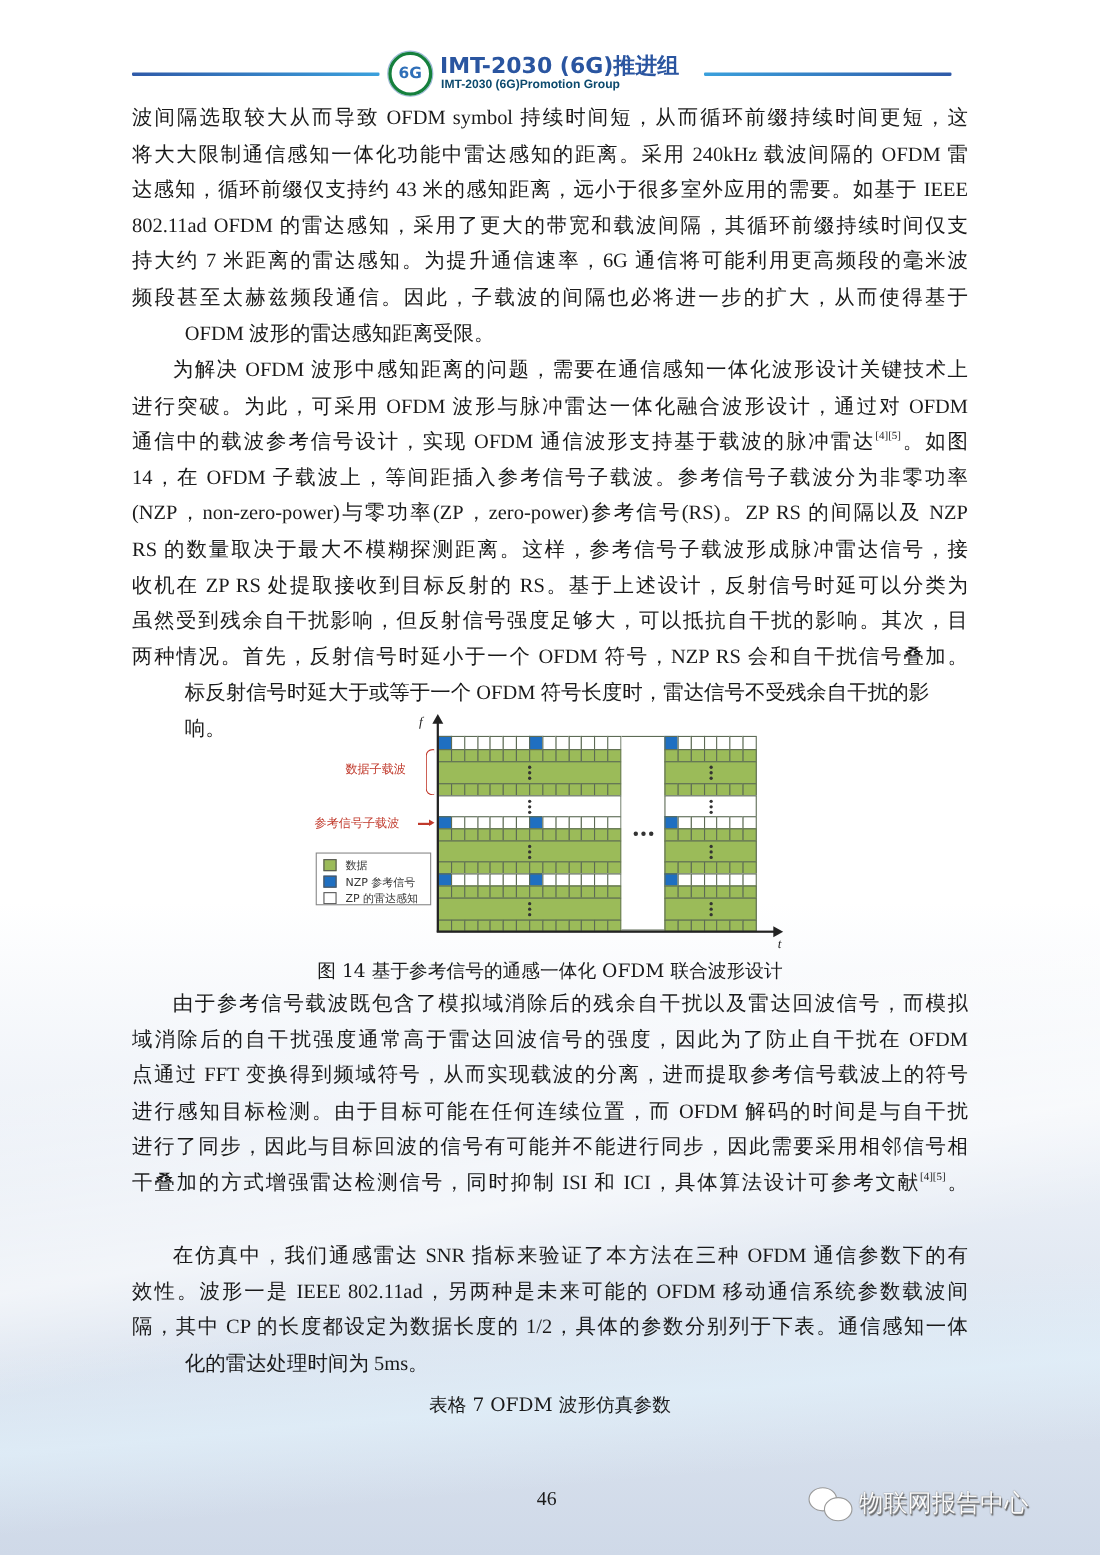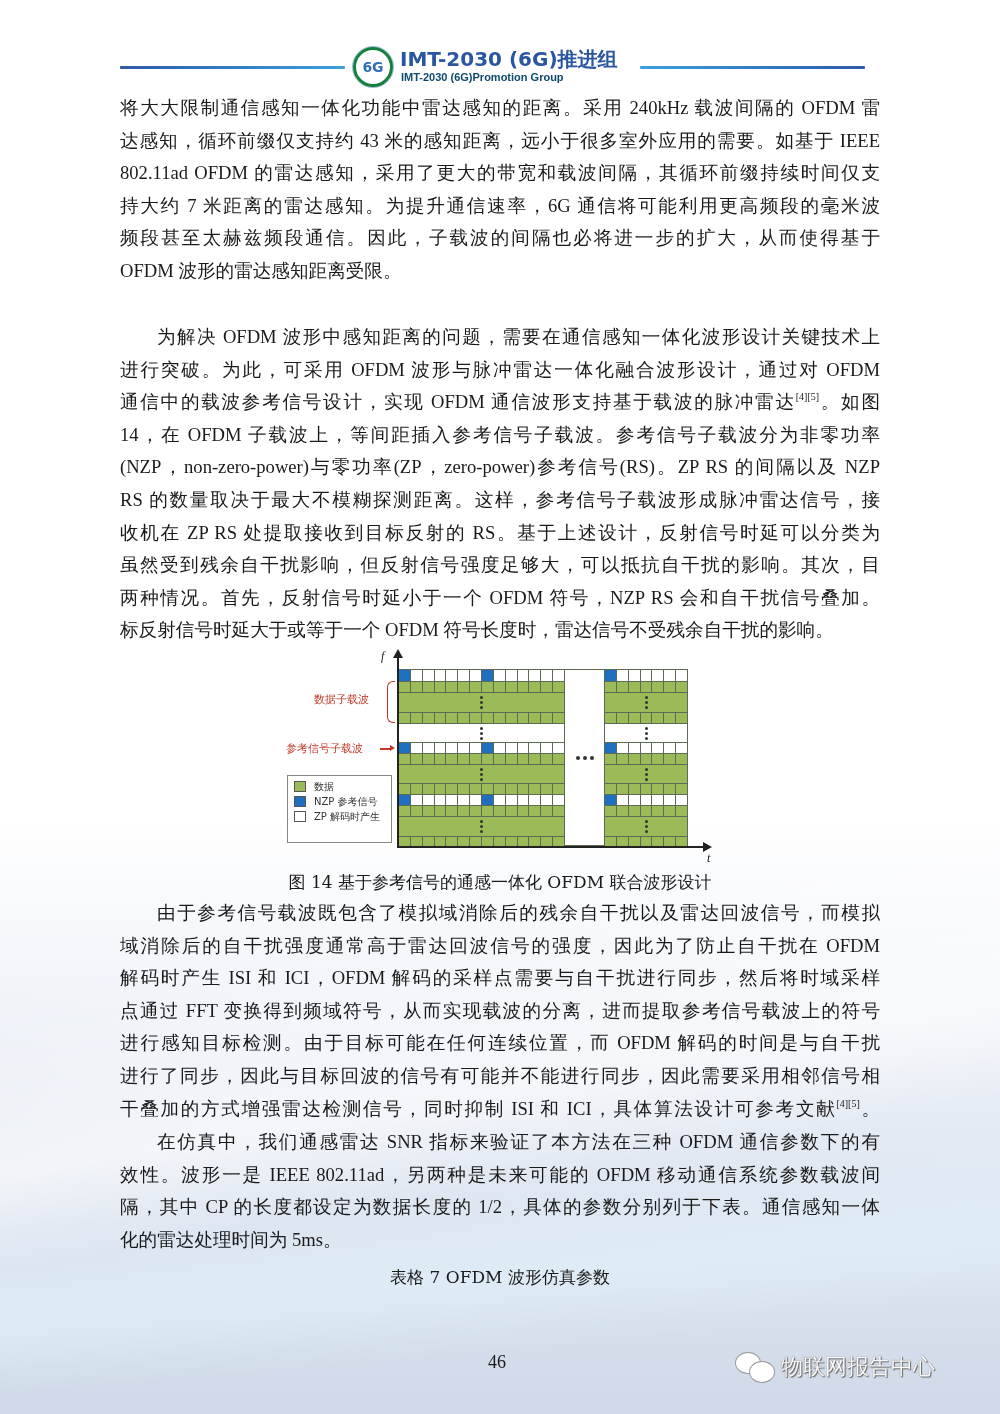--- a/index.html
+++ b/index.html
@@ -29,21 +29,21 @@
     .org-sub {
       position: absolute; left: 401px; top: 71px;
       font-family: Liberation Sans, sans-serif; font-weight: bold; font-size: 11px; color: #0c4a6e; white-space: nowrap;
     }
     
     .para {
       position: absolute; left: 120px; width: 760px;
       font-size: 18.6px; line-height: 32.6px; text-align: justify;
       text-align-last: justify;
     }
-    .para .last { display: block; text-align: left; text-align-last: left; }
+    .para .last { display: block; text-align: left; text-align-last: left; margin-left: 48px; }
     .para .line { display: block; }
     .indent { text-indent: 37px; }
     sup { font-size: 10px; line-height: 0; vertical-align: 8px; }
     
     .figure { position: absolute; left: 280px; top: 645px; width: 440px; height: 222px; }
     .axis-y { position: absolute; left: 117px; top: 10px; width: 1.5px; height: 192px; background: #222; }
     .axis-y-arrow { position: absolute; left: 113px; top: 4px; width: 0; height: 0; border-left: 5px solid transparent; border-right: 5px solid transparent; border-bottom: 9px solid #222; }
     .axis-x { position: absolute; left: 117px; top: 201px; width: 308px; height: 1.5px; background: #222; }
     .axis-x-arrow { position: absolute; left: 423px; top: 197px; width:0; height:0; border-top: 5px solid transparent; border-bottom: 5px solid transparent; border-left: 9px solid #222; }
     .axis-label { position: absolute; font-style: italic; font-size: 12px; color: #222; }
@@ -59,41 +59,42 @@
     .band.white { background: #fff; }
     .vdots { display: flex; flex-direction: column; gap: 2px; }
     .vdots i { display: block; width: 3px; height: 3px; border-radius: 50%; background: #333; }
     .gap-col { position: absolute; top: 24px; height: 177px; left: 285px; width: 39px; background: #fff; border-top: 1px solid #5d6b55; border-bottom: 1px solid #5d6b55; box-sizing: border-box; display:flex; align-items:center; justify-content:center; }
     .hdots { display: flex; gap: 3px; }
     .hdots i { display:block; width: 4px; height: 4px; border-radius: 50%; background: #333; }
     .fig-label { position: absolute; font-family: "DejaVu Sans", sans-serif; font-size: 11px; color: #c0392b; white-space: nowrap; }
     .brace { position: absolute; left: 107px; top: 36px; width: 7px; height: 40px; border: 1.2px solid #c0392b; border-right: none; border-radius: 6px 0 0 6px; }
     .red-arrow { position: absolute; left: 100px; top: 103px; width: 12px; height: 1.5px; background: #c0392b; }
     .red-arrow::after { content:""; position:absolute; right:-3px; top:-3px; border-top: 3.5px solid transparent; border-bottom: 3.5px solid transparent; border-left: 5px solid #c0392b; }
-    .legend { position: absolute; left: 7px; top: 130px; width: 105px; height: 68px; border: 1px solid #888; background: #fff; box-sizing: border-box; padding: 3px 6px; }
+    .legend { position: absolute; left: 7px; top: 130px; width: 105px; height: 48px; border: 1px solid #888; background: #fff; box-sizing: border-box; padding: 3px 6px; }
     .legend-item { display: flex; align-items: center; height: 15px; font-family: "DejaVu Sans", sans-serif; font-size: 10px; color: #333; }
     .swatch { width: 12px; height: 11px; border: 1px solid #555; box-sizing: border-box; margin-right: 8px; }
     .caption { position: absolute; left: 0; width: 1000px; text-align: center; font-family: "DejaVu Serif", serif; font-size: 17px; }
     .page-num { position: absolute; left: 488px; top: 1352px; font-size: 18px; }
     .watermark { position: absolute; left: 735px; top: 1352px; display: flex; align-items: center; font-family: "DejaVu Sans", sans-serif; font-size: 22px; color: #fafafa; text-shadow: 0 0 1px #555, 1px 1px 1px #666; }
     .wechat { position: relative; width: 40px; height: 30px; margin-right: 6px; }
     .bubble { position: absolute; border-radius: 50%; background: #fff; border: 1px solid #999; }
   </style>
 </head>
 <body>
 
 <div class="hline left"></div>
 <div class="hline right"></div>
 <div class="logo">
   <div class="logo-inner">6G</div>
 </div>
 <div class="org-title">IMT-2030 (6G)推进组</div>
 <div class="org-sub">IMT-2030 (6G)Promotion Group</div>
 
 <div class="para" style="top:92px;">
+  <span class="line">波间隔选取较大从而导致 OFDM symbol 持续时间短，从而循环前缀持续时间更短，这</span>
   <span class="line">将大大限制通信感知一体化功能中雷达感知的距离。采用 240kHz 载波间隔的 OFDM 雷</span>
   <span class="line">达感知，循环前缀仅支持约 43 米的感知距离，远小于很多室外应用的需要。如基于 IEEE</span>
   <span class="line">802.11ad OFDM 的雷达感知，采用了更大的带宽和载波间隔，其循环前缀持续时间仅支</span>
   <span class="line">持大约 7 米距离的雷达感知。为提升通信速率，6G 通信将可能利用更高频段的毫米波</span>
   <span class="line">频段甚至太赫兹频段通信。因此，子载波的间隔也必将进一步的扩大，从而使得基于</span>
   <span class="last">OFDM 波形的雷达感知距离受限。</span>
 </div>
 
 <div class="para" style="top:321px;">
   <span class="line indent">为解决 OFDM 波形中感知距离的问题，需要在通信感知一体化波形设计关键技术上</span>
@@ -421,31 +422,30 @@
     <div class="legend-item">
       <span class="swatch" style="background:#9bbb59;"></span>
       <span>数据</span>
     </div>
     <div class="legend-item">
       <span class="swatch" style="background:#1f6fc1;"></span>
       <span>NZP 参考信号</span>
     </div>
     <div class="legend-item">
       <span class="swatch" style="background:#ffffff;"></span>
-      <span>ZP 解码时产生</span>
+      <span>ZP 的雷达感知</span>
     </div>
   </div>
 </div>
 
 <div class="caption" style="top:871px;">图 14 基于参考信号的通感一体化 OFDM 联合波形设计</div>
 
 <div class="para" style="top:897px;">
   <span class="line indent">由于参考信号载波既包含了模拟域消除后的残余自干扰以及雷达回波信号，而模拟</span>
   <span class="line">域消除后的自干扰强度通常高于雷达回波信号的强度，因此为了防止自干扰在 OFDM</span>
-  <span class="line">解码时产生 ISI 和 ICI，OFDM 解码的采样点需要与自干扰进行同步，然后将时域采样</span>
   <span class="line">点通过 FFT 变换得到频域符号，从而实现载波的分离，进而提取参考信号载波上的符号</span>
   <span class="line">进行感知目标检测。由于目标可能在任何连续位置，而 OFDM 解码的时间是与自干扰</span>
   <span class="line">进行了同步，因此与目标回波的信号有可能并不能进行同步，因此需要采用相邻信号相</span>
   <span class="line"><span>干叠加的方式增强雷达检测信号，同时抑制 ISI 和 ICI，具体算法设计可参考文献</span><sup>[4][5]</sup><span>。</span></span>
 </div>
 
 <div class="para" style="top:1126px;">
   <span class="line indent">在仿真中，我们通感雷达 SNR 指标来验证了本方法在三种 OFDM 通信参数下的有</span>
   <span class="line">效性。波形一是 IEEE 802.11ad，另两种是未来可能的 OFDM 移动通信系统参数载波间</span>
   <span class="line">隔，其中 CP 的长度都设定为数据长度的 1/2，具体的参数分别列于下表。通信感知一体</span>

